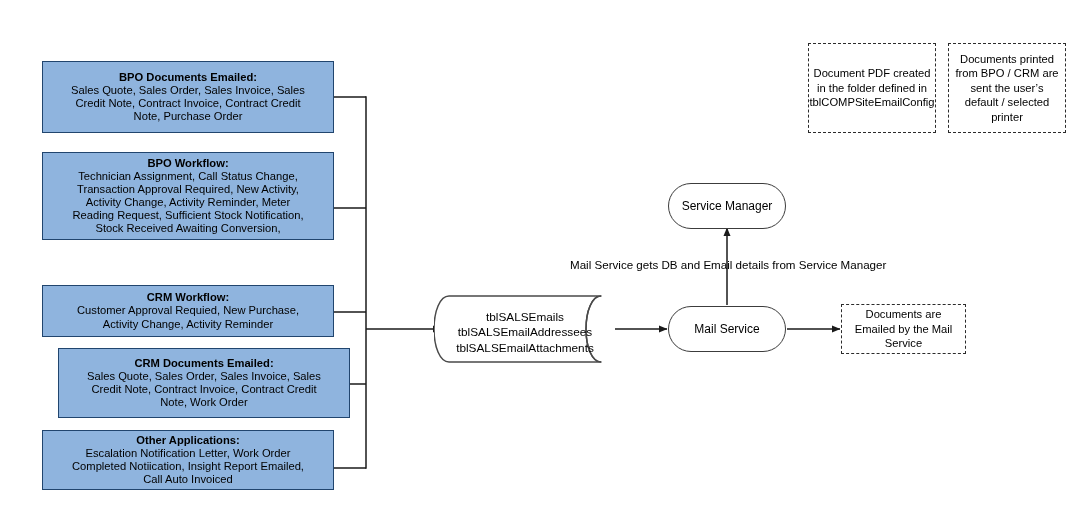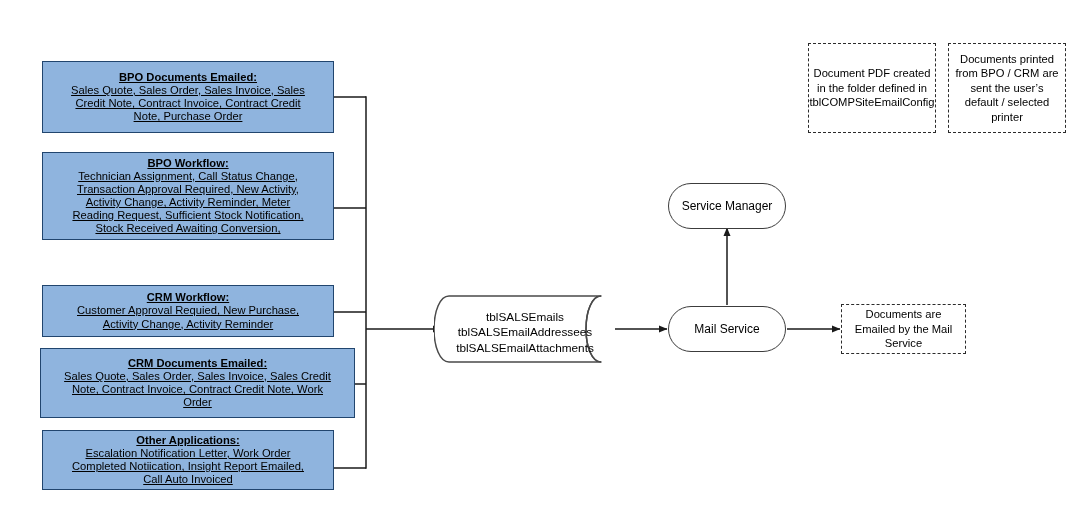--- a/index.html
+++ b/index.html
@@ -34,21 +34,20 @@
     align-items: center;
     justify-content: center;
     text-align: center;
   }
   .src-box {
     background: #8FB4DE;
     border: 1px solid #21456E;
     padding: 3px 22px;
     line-height: 1.17;
     font-size: 11.2px;
-    text-decoration: underline;
   }
   .src-box .ttl {
     font-weight: bold;
     display: block;
   }
   .src-box .bd {
     display: block;
     text-align: center;
   }
   .note-box {
@@ -134,21 +133,21 @@
     </div>
   </div>
 
   <div class="node src-box" style="left:42px; top:285px; width:292px; height:52px;">
     <div>
       <span class="ttl">CRM Workflow:</span>
       <span class="bd">Customer Approval Requied, New Purchase, Activity Change, Activity Reminder</span>
     </div>
   </div>
 
-  <div class="node src-box" style="left:40px; top:348px; width:315px; height:70px;">
+  <div class="node src-box" style="left:58px; top:348px; width:292px; height:70px;">
     <div>
       <span class="ttl">CRM Documents Emailed:</span>
       <span class="bd">Sales Quote, Sales Order, Sales Invoice, Sales Credit Note, Contract Invoice, Contract Credit Note, Work Order</span>
     </div>
   </div>
 
   <div class="node src-box" style="left:42px; top:430px; width:292px; height:60px;">
     <div>
       <span class="ttl">Other Applications:</span>
       <span class="bd">Escalation Notification Letter, Work Order Completed Notiication, Insight Report Emailed, Call Auto Invoiced</span>
@@ -169,20 +168,21 @@
   </div>
 
   <div class="node pill" style="left:668px; top:183px; width:118px; height:46px;">
     <span>Service Manager</span>
   </div>
 
   <div class="node pill" style="left:668px; top:306px; width:118px; height:46px;">
     <span>Mail Service</span>
   </div>
 
+  <div class="free-label" style="left:570px; top:258px;">Mail Service gets DB and Email details from Service Manager</div>
 
   <div class="node note-box" style="left:808px; top:43px; width:128px; height:90px;">
     <span>Document PDF created in the folder defined in tblCOMPSiteEmailConfig</span>
   </div>
 
   <div class="node note-box" style="left:841px; top:304px; width:125px; height:50px;">
     <span>Documents are Emailed by the Mail Service</span>
   </div>
 
   <div class="node note-box" style="left:948px; top:43px; width:118px; height:90px;">

